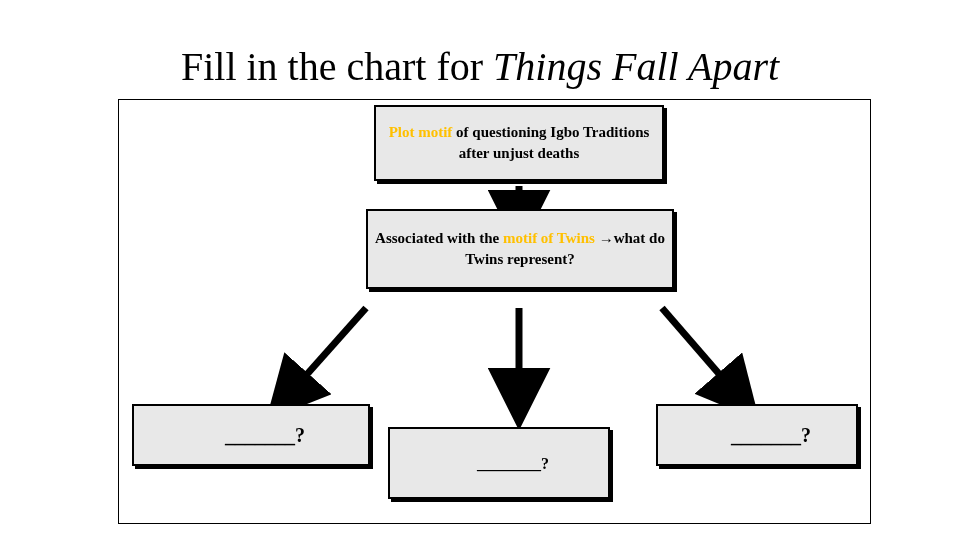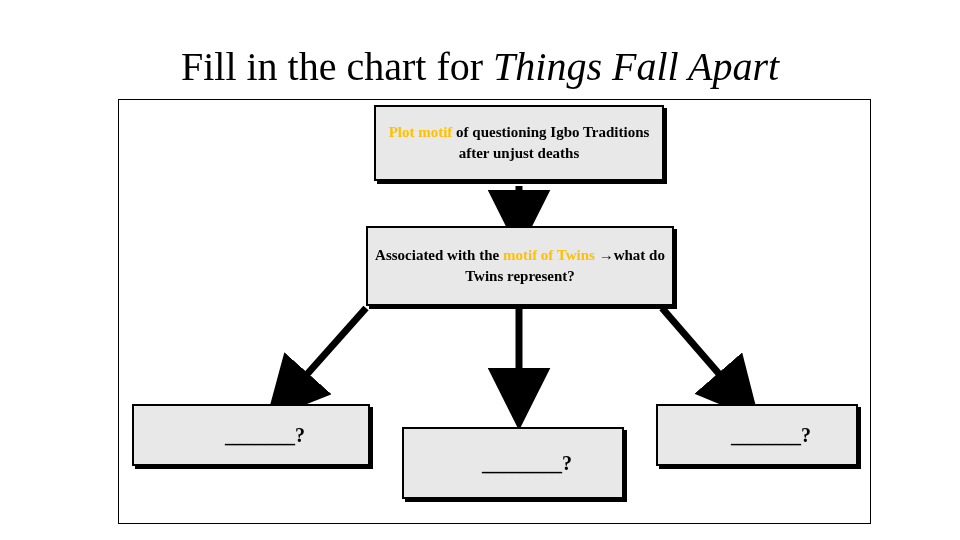--- a/index.html
+++ b/index.html
@@ -70,37 +70,37 @@
     color: #ffc000;
   }
   .node-top {
     left: 374px;
     top: 105px;
     width: 290px;
     height: 76px;
   }
   .node-mid {
     left: 366px;
-    top: 226px;
+    top: 209px;
     width: 308px;
     height: 80px;
   }
   .node-b1 {
     left: 132px;
     top: 404px;
     width: 238px;
     height: 62px;
     font-size: 20px;
   }
   .node-b2 {
-    left: 402px;
+    left: 388px;
     top: 427px;
     width: 222px;
     height: 72px;
-    font-size: 20px;
+    font-size: 16px;
   }
   .node-b3 {
     left: 656px;
     top: 404px;
     width: 202px;
     height: 62px;
     font-size: 20px;
   }
   .node-b1 .blank, .node-b2 .blank, .node-b3 .blank {
     letter-spacing: 0px;

